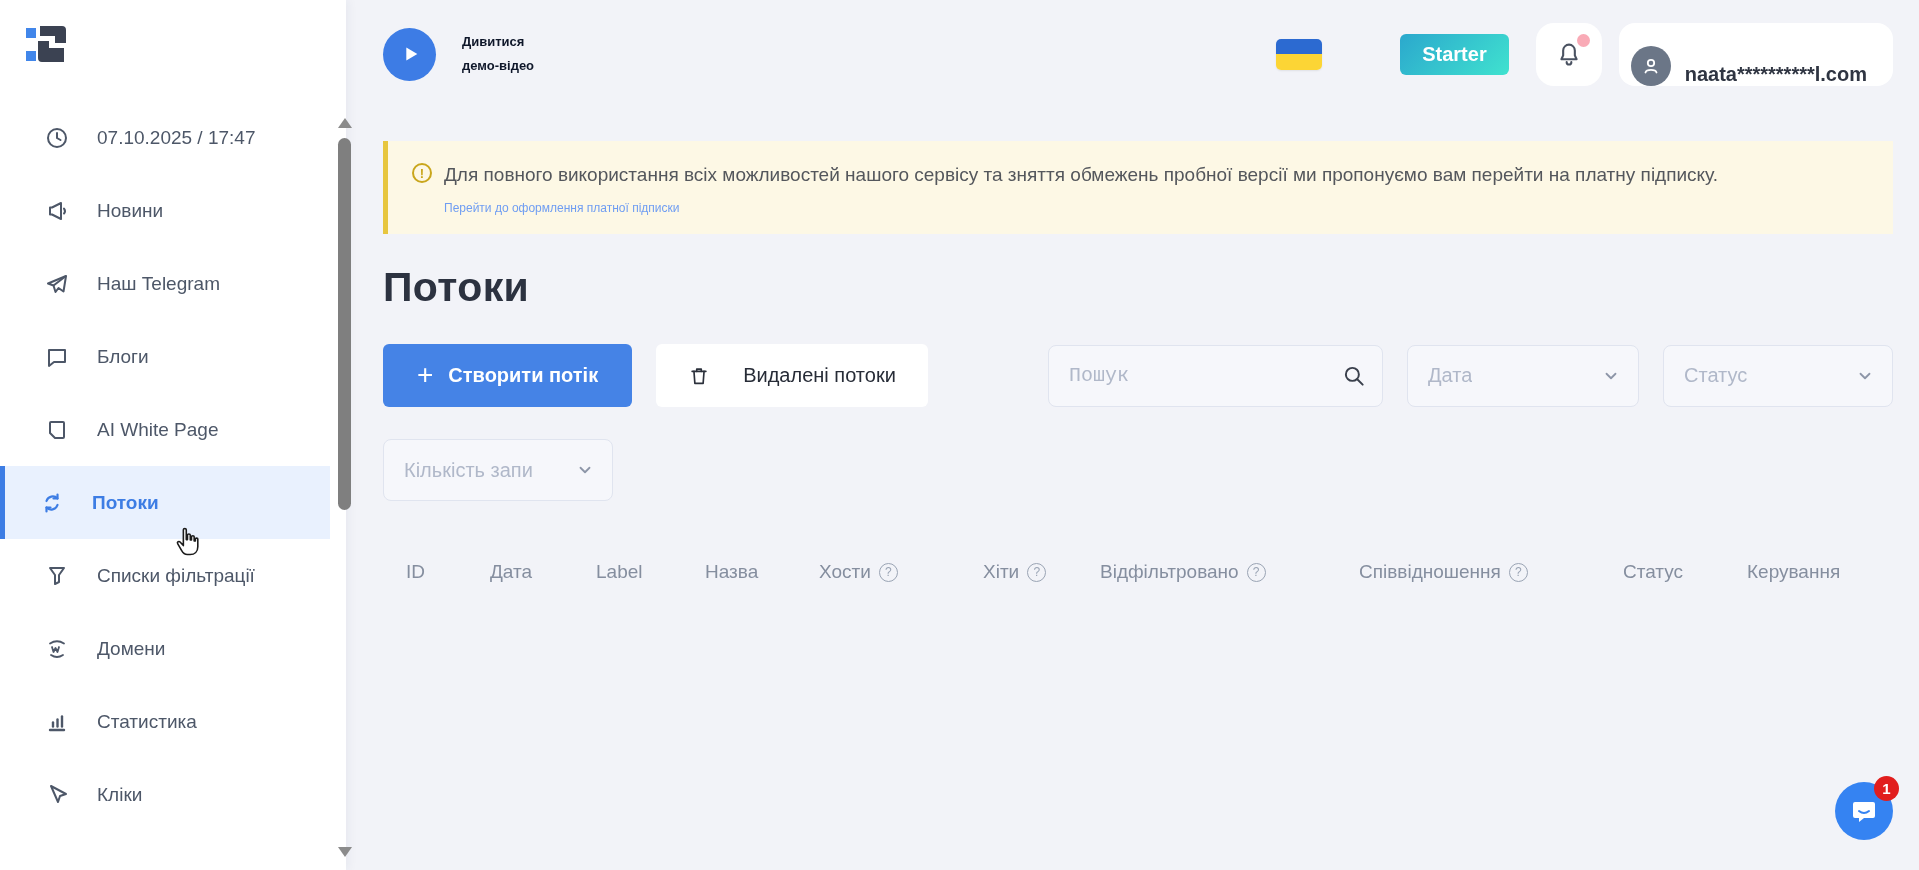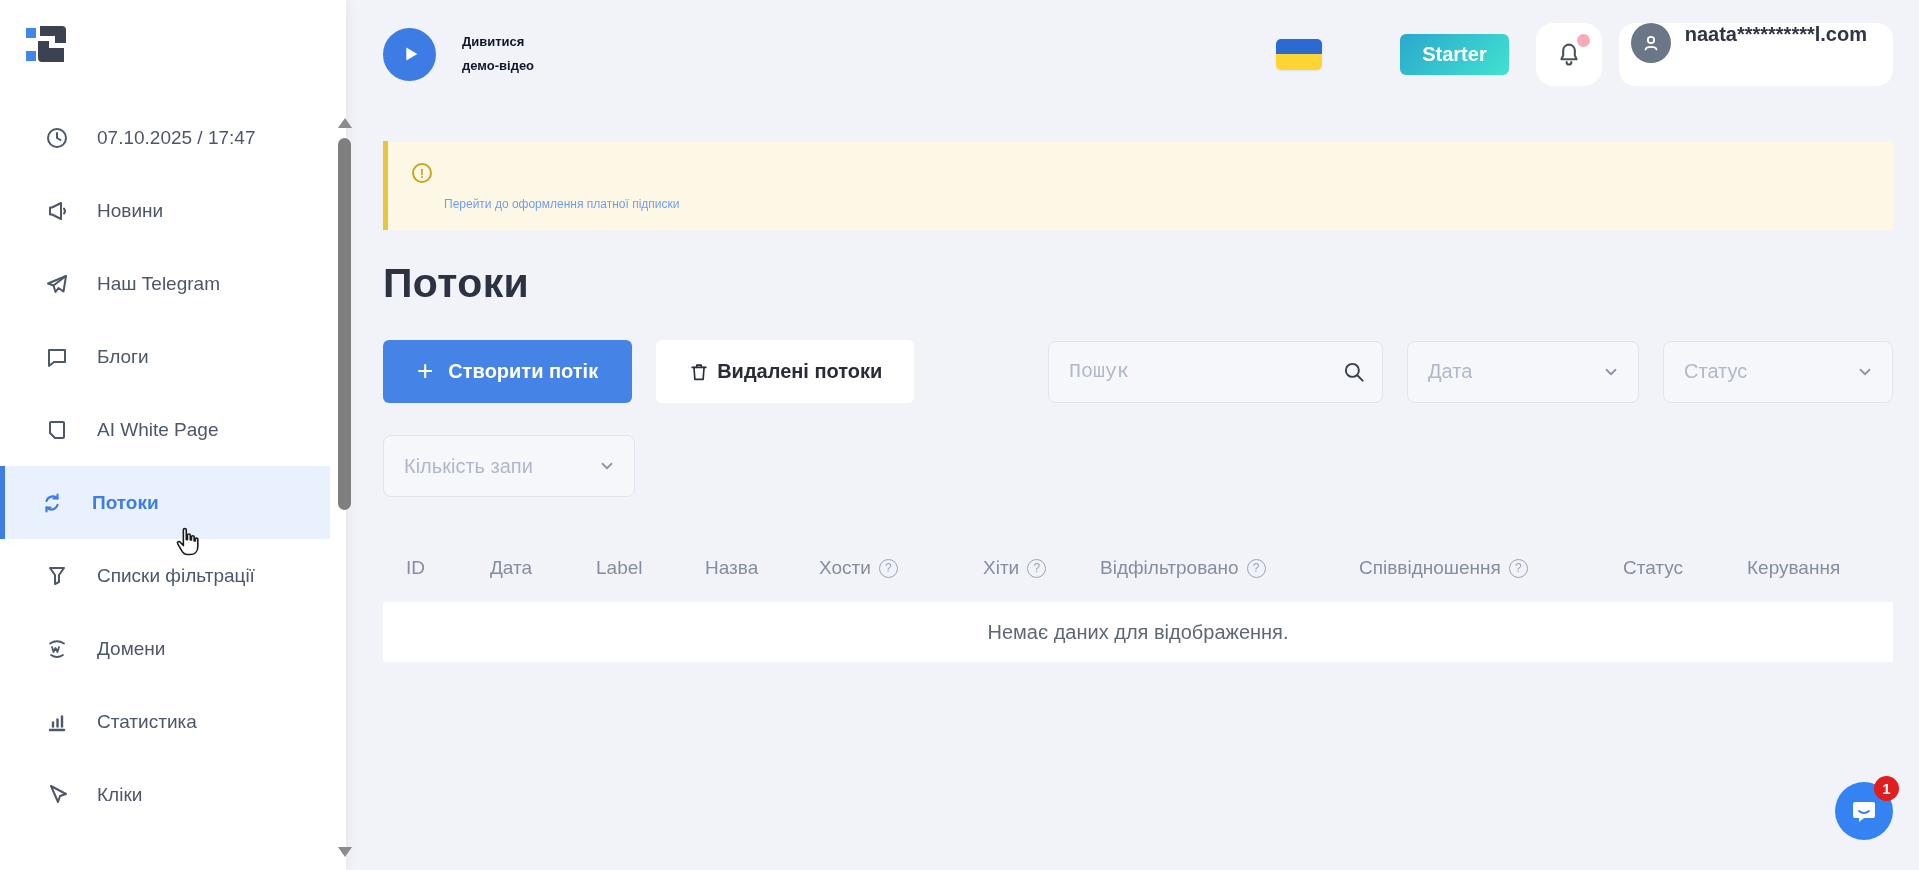--- a/index.html
+++ b/index.html
@@ -42,21 +42,21 @@
   .flag{width:46px;height:31px;border-radius:5px;overflow:hidden;margin-right:78px;cursor:pointer;
         display:flex;flex-direction:column;box-shadow:0 1px 2px rgba(0,0,0,.08);}
   .flag .f-top{flex:1;background:#2c6ad1;}
   .flag .f-bot{flex:1;background:#fcd535;}
   .plan-btn{height:41px;padding:0 22px;border-radius:6px;border:none;cursor:pointer;
             background:linear-gradient(135deg,#2ba8cd,#40e2cf);color:#fff;font-size:20px;
             font-weight:bold;font-family:inherit;margin-right:27px;}
   .bell-card{width:66px;height:63px;border-radius:18px;background:#fff;position:relative;
              display:flex;align-items:center;justify-content:center;cursor:pointer;margin-right:17px;}
   .bell-dot{position:absolute;top:11px;right:12px;width:13px;height:13px;border-radius:50%;background:#f9aab6;}
-  .account-card{height:63px;border-radius:16px;background:#fff;display:flex;align-items:flex-start;
+  .account-card{height:63px;border-radius:16px;background:#fff;display:flex;align-items:flex-end;
                 gap:14px;padding:0 26px 0 12px;cursor:pointer;}
   .avatar{width:40px;height:40px;border-radius:50%;background:#6b7687;display:flex;
           align-items:center;justify-content:center;}
   .account-name{font-size:20px;font-weight:bold;color:#2f3542;}
 
   
   .banner{margin-top:33px;background:#fdf8e5;border-left:5px solid #e7c63f;padding:21px 24px 18px 24px;}
   .banner-row{display:flex;gap:12px;}
   .warn-icon{width:20px;height:20px;border-radius:50%;border:2px solid #c9a61c;color:#c9a61c;
              font-size:13px;font-weight:bold;display:flex;align-items:center;justify-content:center;
@@ -67,34 +67,34 @@
 
   .page-title{margin-top:30px;font-size:41px;font-weight:800;color:#2c3240;letter-spacing:.4px;}
 
   
   .toolbar{margin-top:33px;display:flex;align-items:center;}
   .btn-create{height:63px;padding:0 34px;border:none;border-radius:6px;background:#4583e6;color:#fff;
               font-size:20px;font-weight:bold;font-family:inherit;display:flex;align-items:center;
               gap:15px;cursor:pointer;}
   .plus-glyph{font-size:28px;font-weight:normal;line-height:1;margin-top:-2px;}
   .btn-deleted{height:63px;padding:0 32px;border:none;border-radius:6px;background:#ffffff;color:#272c37;
-               font-size:20px;font-weight:bold;font-family:inherit;display:flex;align-items:center;
-               gap:7px;cursor:pointer;margin-left:24px;}
+               font-size:20px;font-weight:normal;font-family:inherit;display:flex;align-items:center;
+               gap:33px;cursor:pointer;margin-left:24px;}
   .search-wrap{margin-left:auto;position:relative;width:335px;height:62px;}
   .search-input{width:100%;height:100%;background:#f6f7fb;border:1px solid #e0e4ef;border-radius:8px;
                 padding:0 52px 0 20px;font-size:20px;font-family:Liberation Mono, monospace;color:#737373;outline:none;}
   .search-input::placeholder{color:#b0b8c9;}
   .search-icon{position:absolute;right:16px;top:18px;}
   .select{height:62px;background:#f6f7fb;border:1px solid #e0e4ef;border-radius:8px;
           display:flex;align-items:center;justify-content:space-between;padding:0 18px 0 20px;
           font-size:20px;color:#b0b8c9;cursor:pointer;}
   .select-date{width:232px;margin-left:24px;}
   .select-status{width:230px;margin-left:24px;}
   .row2{margin-top:32px;}
-  .select-records{width:252px;margin-top:28px;}
+  .select-records{width:230px;margin-top:28px;}
   .select .lbl{overflow:hidden;white-space:nowrap;}
 
   
   .thead{margin-top:60px;display:grid;padding-left:23px;align-items:center;
          grid-template-columns:84px 106px 109px 114px 164px 117px 259px 264px 124px 1fr;
          color:#858e9f;font-size:19px;}
   .th{display:flex;align-items:center;gap:8px;}
   .help{width:19px;height:19px;border-radius:50%;border:1.5px solid #9aa4b4;color:#9aa4b4;
         font-size:12px;display:flex;align-items:center;justify-content:center;cursor:pointer;flex:0 0 auto;}
   .empty-row{margin-top:23px;height:60px;background:#ffffff;border-radius:2px;display:flex;
@@ -258,20 +258,21 @@
             </svg>
           </div>
           <span class="account-name">naata**********l.com</span>
         </div>
       </div>
     </div>
 
     <div class="banner">
       <div class="banner-row">
         <span class="warn-icon">!</span>
+        <span class="banner-text">Для повного використання всіх можливостей нашого сервісу та зняття обмежень пробної версії ми пропонуємо вам перейти на платну підписку.</span>
       </div>
       <a class="banner-link">Перейти до оформлення платної підписки</a>
     </div>
 
     <div class="page-title">Потоки</div>
 
     <div class="toolbar">
       <button class="btn-create">
         <span class="plus-glyph">+</span>
         <span>Створити потік</span>
@@ -344,21 +345,20 @@
           <span class="help">?</span>
         </div>
       <div class="th">
           <span>Статус</span>
         </div>
       <div class="th">
           <span>Керування</span>
         </div>
     </div>
 
-    <div class="empty-row">Немає даних для відображення.</div>
 
   </div>
 
   <div class="chat-btn">
     <svg width="30" height="30" viewBox="0 0 30 30">
       <path d="M6 6 h18 a2 2 0 0 1 2 2 v12 a2 2 0 0 1 -2 2 h-9 l-5 4 v-4 h-4 a2 2 0 0 1 -2 -2 V8 a2 2 0 0 1 2 -2 z" fill="#ffffff"></path>
       <path d="M10 15 q5 4 10 0" fill="none" stroke="#3583f2" stroke-width="2" stroke-linecap="round"></path>
     </svg>
   </div>
   <div class="chat-badge">1</div>

